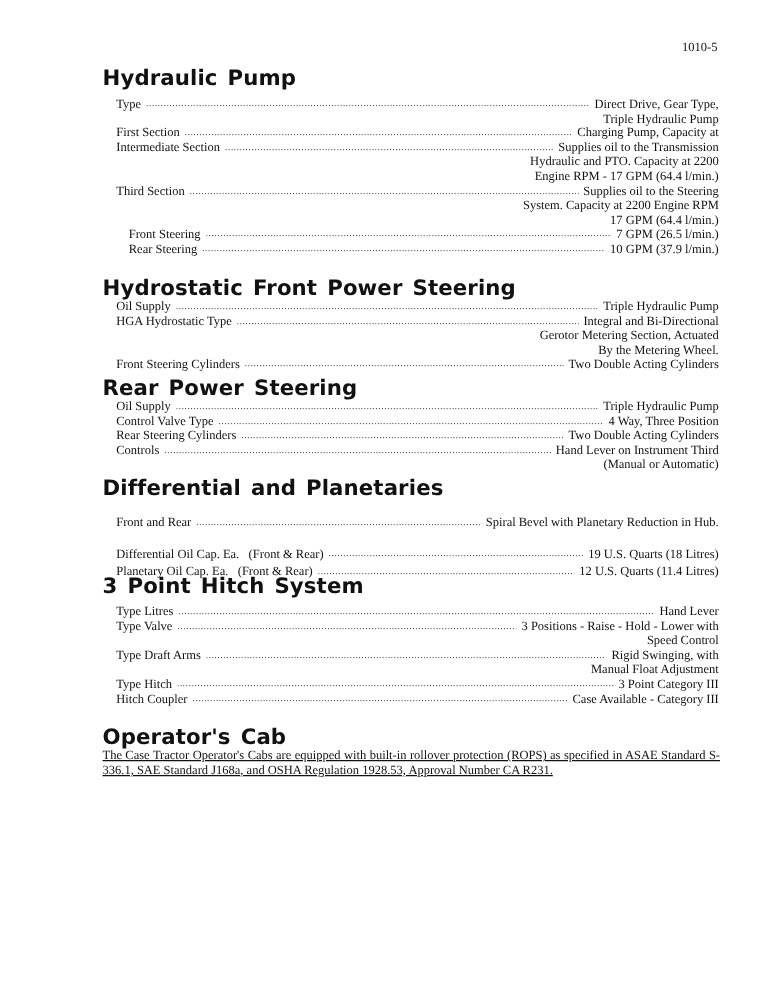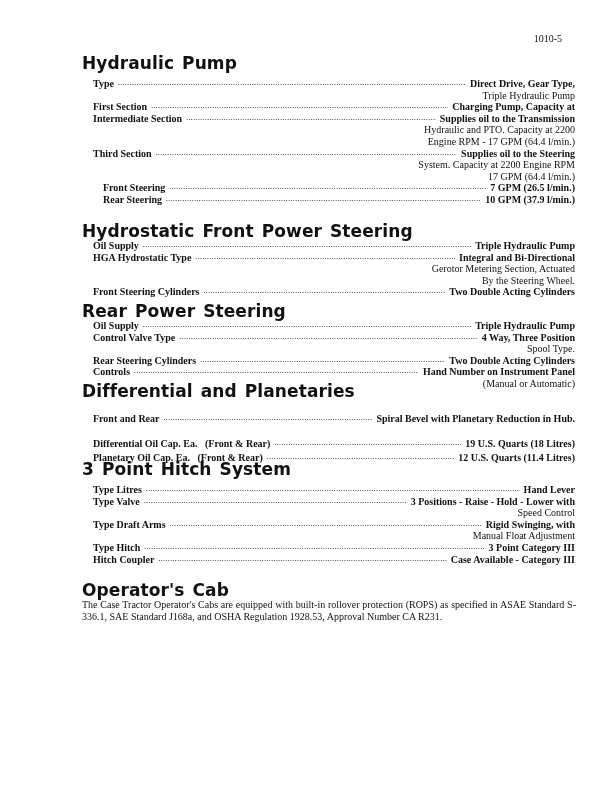--- a/index.html
+++ b/index.html
@@ -1,29 +1,29 @@
 <!DOCTYPE html>
 <html><head>
 <meta charset="utf-8">
 <style>
   html, body { margin:0; padding:0; background:#fff; }
   body { width:612px; height:792px; position:relative; overflow:hidden; color:#111;
          font-family:"Liberation Serif", "DejaVu Serif", serif; }
-  .pagenum { position:absolute; top:33px; right:50px; font-size:10px; }
+  .pagenum { position:absolute; top:33px; right:38px; font-size:10px; }
   .h { position:absolute; left:82px; font-family:"DejaVu Sans", "Liberation Sans", sans-serif;
        font-weight:bold; font-size:17px; letter-spacing:0.1px; word-spacing:2px; }
   .sec { position:absolute; left:93px; width:482px; }
-  .row { display:flex; align-items:flex-end; font-size:10px; line-height:11.6px;font-weight:bold; }
+  .row { display:flex; align-items:flex-end; font-size:10px; line-height:11.6px; }
   .row .lab { white-space:nowrap; padding-right:4px; }
   .row .lab.ind { padding-left:10px; }
   .row .dots { flex:1; overflow:hidden; white-space:nowrap; height:11.6px; font-size:7px; letter-spacing:0.6px; line-height:11.6px; }
   .row .dots::before { content:"........................................................................................................................................................................................................"; }
   .row .val { white-space:nowrap; padding-left:4px; text-align:right; }
   .cont { font-size:10px; line-height:11.6px; text-align:right; white-space:nowrap; }
-  .para { position:absolute; left:82px; width:494px; top:599px; font-size:10px; line-height:11.6px; text-align:justify; }
+  .para { position:absolute; left:82px; width:494px; top:599px; font-size:10px; line-height:11.6px; text-align:justify;text-decoration:underline; }
 </style>
 </head>
 <body>
 
 <div class="pagenum">1010-5</div>
 
 <div class="h" style="top:53px">Hydraulic Pump</div>
 <div class="sec" style="top:78px">
   <div class="row">
       <span class="lab">Type</span>
@@ -68,50 +68,49 @@
       <span class="lab">Oil Supply</span>
       <span class="dots"></span>
       <span class="val">Triple Hydraulic Pump</span>
     </div>
   <div class="row">
       <span class="lab">HGA Hydrostatic Type</span>
       <span class="dots"></span>
       <span class="val">Integral and Bi-Directional</span>
     </div>
   <div class="cont">Gerotor Metering Section, Actuated</div>
-  <div class="cont">By the Steering Wheel.</div>
+  <div class="cont">By the Metering Wheel.</div>
   <div class="row">
       <span class="lab">Front Steering Cylinders</span>
       <span class="dots"></span>
       <span class="val">Two Double Acting Cylinders</span>
     </div>
 </div>
 
 <div class="h" style="top:301px">Rear Power Steering</div>
 <div class="sec" style="top:320px">
   <div class="row">
       <span class="lab">Oil Supply</span>
       <span class="dots"></span>
       <span class="val">Triple Hydraulic Pump</span>
     </div>
   <div class="row">
       <span class="lab">Control Valve Type</span>
       <span class="dots"></span>
       <span class="val">4 Way, Three Position</span>
     </div>
-  <div class="cont">Spool Type.</div>
   <div class="row">
       <span class="lab">Rear Steering Cylinders</span>
       <span class="dots"></span>
       <span class="val">Two Double Acting Cylinders</span>
     </div>
   <div class="row">
       <span class="lab">Controls</span>
       <span class="dots"></span>
-      <span class="val">Hand Number on Instrument Panel</span>
+      <span class="val">Hand Lever on Instrument Third</span>
     </div>
   <div class="cont">(Manual or Automatic)</div>
 </div>
 
 <div class="h" style="top:381px">Differential and Planetaries</div>
 <div class="sec" style="top:413px">
   <div class="row" style="margin-bottom:13px">
       <span class="lab">Front and Rear</span>
       <span class="dots"></span>
       <span class="val">Spiral Bevel with Planetary Reduction in Hub.</span>

